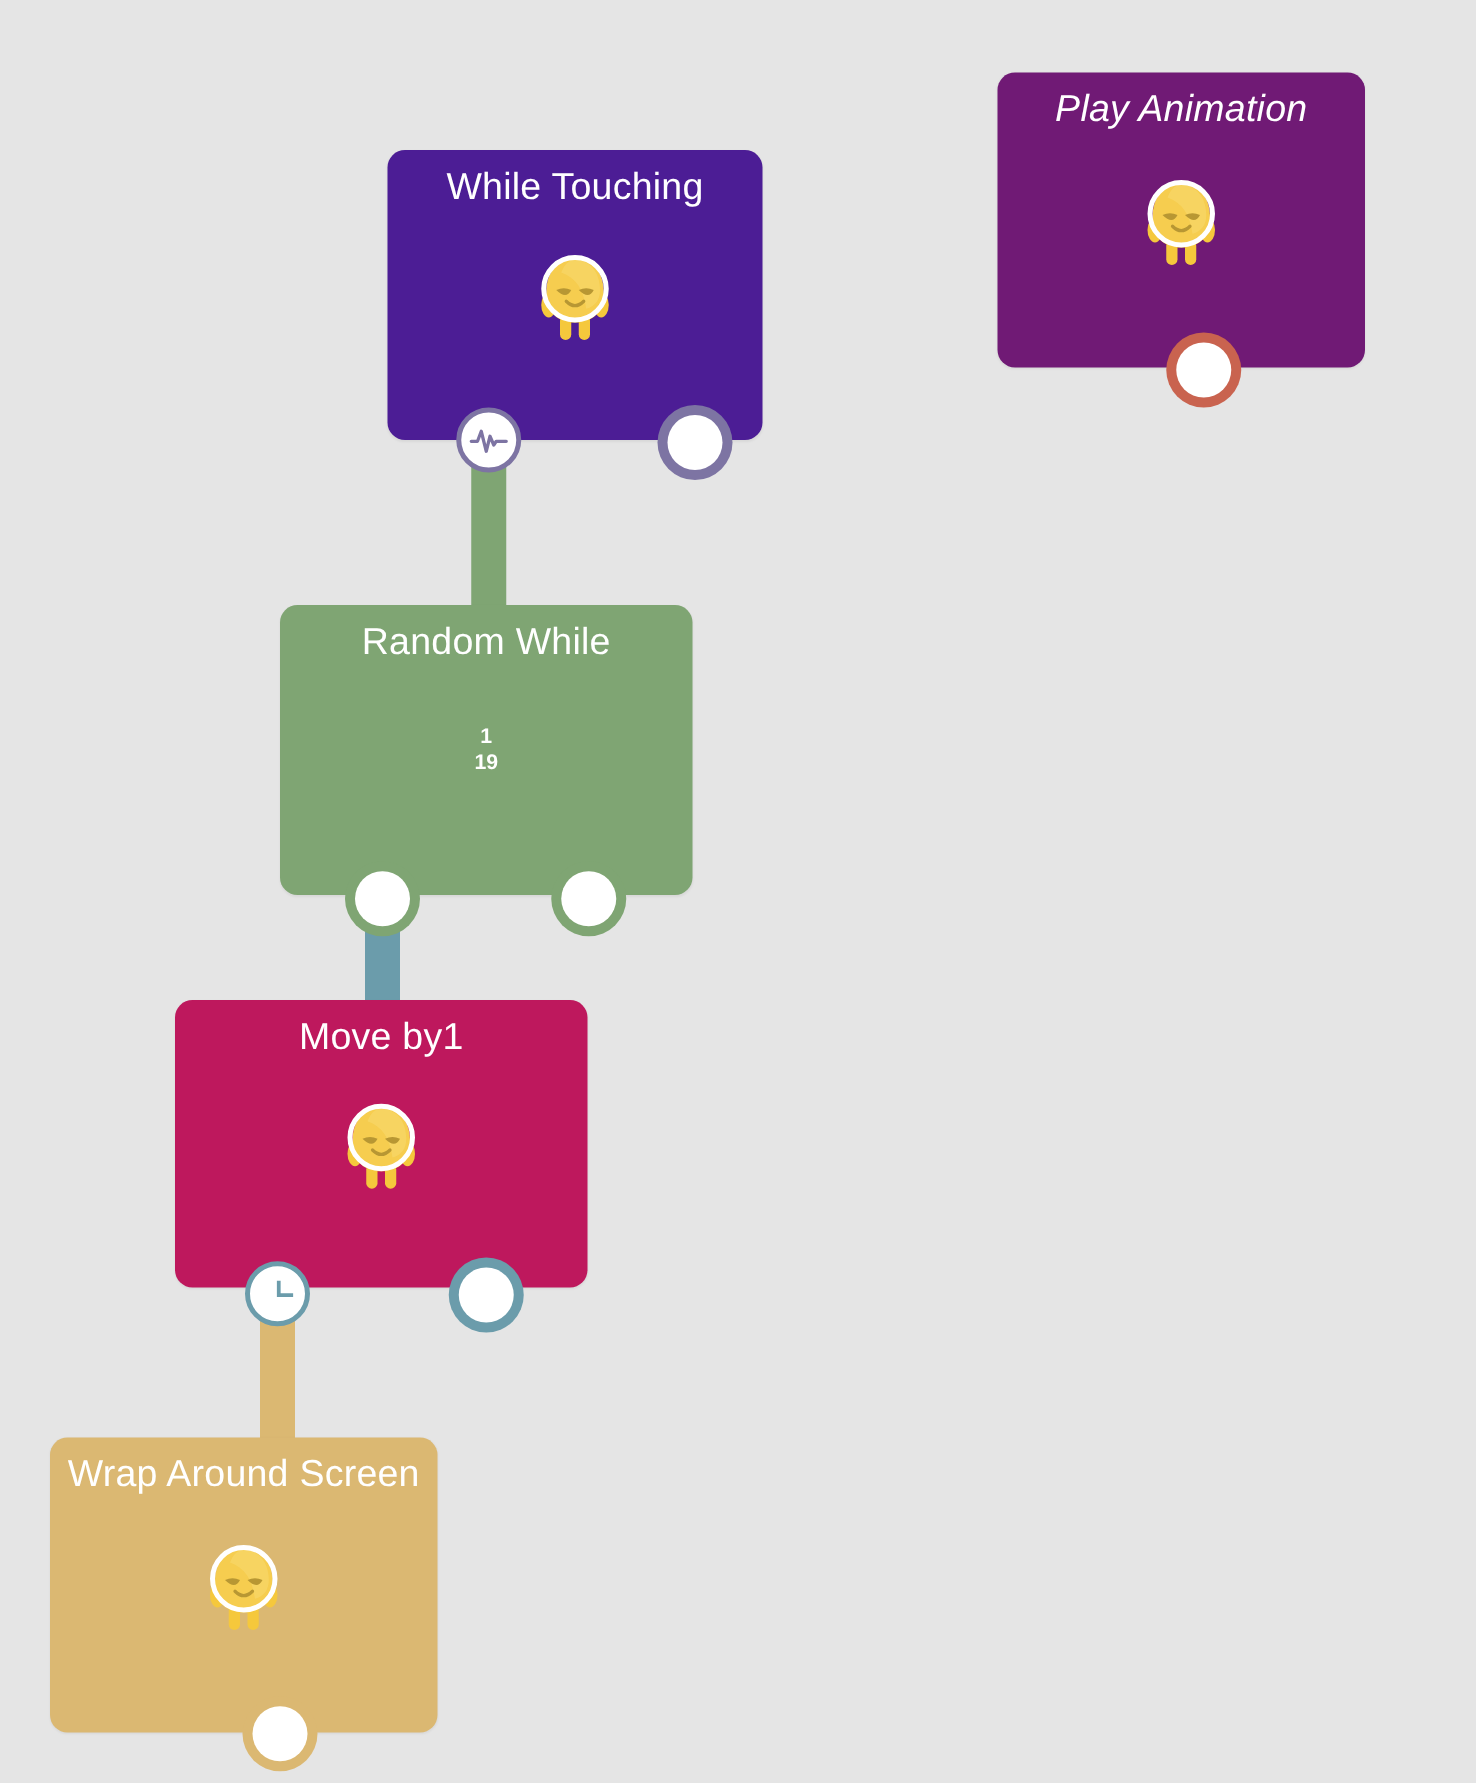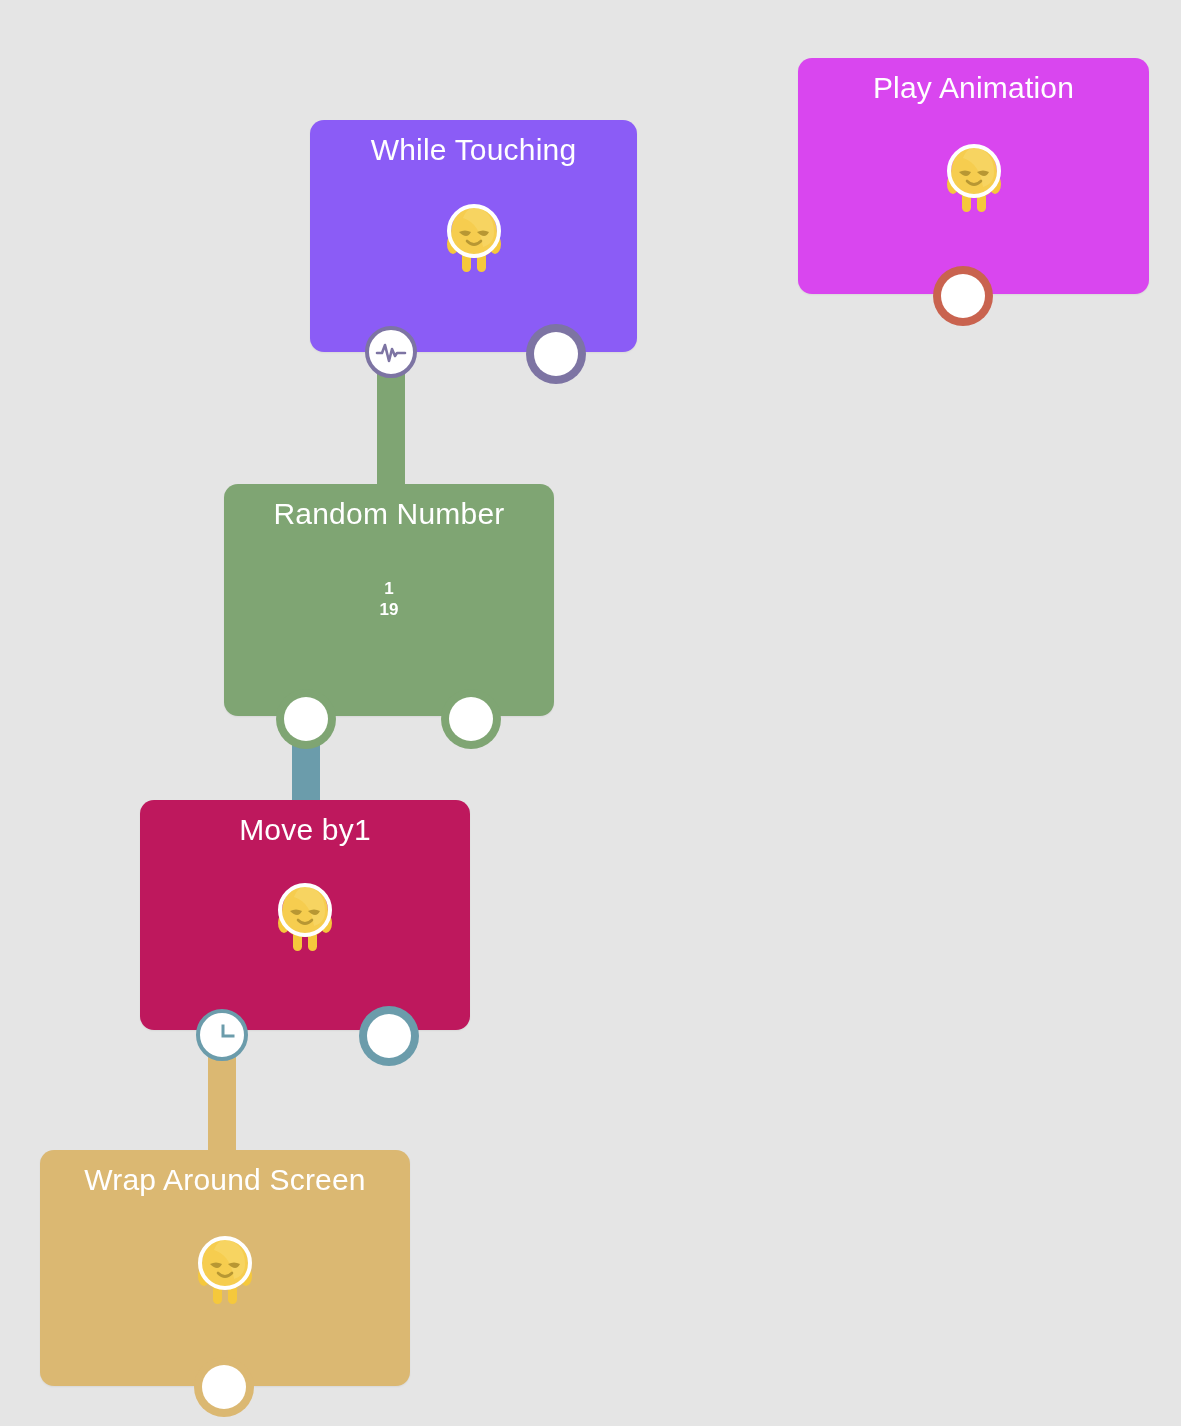--- a/index.html
+++ b/index.html
@@ -101,21 +101,21 @@
   }
   .port svg { display: block; }
 </style>
 </head>
 <body>
 
 <div id="canvas">
     <div class="wire" style="left: 377px; top: 352px; width: 28px; height: 140px; background: rgb(127, 165, 115);"></div>
     <div class="wire" style="left: 292px; top: 716px; width: 28px; height: 92px; background: rgb(107, 156, 171);"></div>
     <div class="wire" style="left: 208px; top: 1032px; width: 28px; height: 126px; background: rgb(219, 184, 114);"></div>
-    <div class="node" style="left: 310px; top: 120px; width: 327px; height: 232px; background: #8b5cf6;">
+    <div class="node" style="left: 310px; top: 120px; width: 300px; height: 232px; background: #4c1d95;">
       <div class="node-title">While Touching</div>
       <div class="node-body">
         <div class="sprite">
           <svg width="66" height="80" viewBox="0 0 66 80">
             <ellipse cx="12" cy="48" rx="6" ry="10" fill="#f5c83c"></ellipse>
             <ellipse cx="54" cy="48" rx="6" ry="10" fill="#f5c83c"></ellipse>
             <rect x="21" y="56" width="9" height="20" rx="4.5" fill="#f5c83c"></rect>
             <rect x="36" y="56" width="9" height="20" rx="4.5" fill="#f5c83c"></rect>
             <path d="M33 10 C47 10 56 22 56 38 C56 54 47 62 33 62 C19 62 10 54 10 38 C10 22 19 10 33 10 Z" fill="#f5c83c"></path>
             <path d="M33 12 C45 12 53 22 53 36 C53 44 49 49 42 51 C40 36 34 26 22 22 C25 15 28 12 33 12 Z" fill="#f7d45a" opacity="0.65"></path>
@@ -131,21 +131,21 @@
     <div class="port ringed" style="left: 365px; top: 326px; border-color: rgb(125, 116, 163);">
       <span>
         <svg width="34" height="34" viewBox="0 0 34 34">
           <path d="M3 18 h5 l3 -8 l4 16 l3 -12 l3 7 l2 -3 h8" fill="none" stroke="#7d74a3" stroke-width="2.6" stroke-linecap="round" stroke-linejoin="round"></path>
         </svg>
       </span>
     </div>
     <div class="port" style="left: 534px; top: 332px; box-shadow: rgb(125, 116, 163) 0px 0px 0px 8px;">
       <span></span>
     </div>
-    <div class="node" style="left: 798px; top: 58px; width: 351px; height: 236px; background: #d946ef;">
+    <div class="node" style="left: 798px; top: 58px; width: 294px; height: 236px; background: #701a75; font-style: italic;">
       <div class="node-title">Play Animation</div>
       <div class="node-body">
         <div class="sprite">
           <svg width="66" height="80" viewBox="0 0 66 80">
             <ellipse cx="12" cy="48" rx="6" ry="10" fill="#f5c83c"></ellipse>
             <ellipse cx="54" cy="48" rx="6" ry="10" fill="#f5c83c"></ellipse>
             <rect x="21" y="56" width="9" height="20" rx="4.5" fill="#f5c83c"></rect>
             <rect x="36" y="56" width="9" height="20" rx="4.5" fill="#f5c83c"></rect>
             <path d="M33 10 C47 10 56 22 56 38 C56 54 47 62 33 62 C19 62 10 54 10 38 C10 22 19 10 33 10 Z" fill="#f5c83c"></path>
             <path d="M33 12 C45 12 53 22 53 36 C53 44 49 49 42 51 C40 36 34 26 22 22 C25 15 28 12 33 12 Z" fill="#f7d45a" opacity="0.65"></path>
@@ -155,21 +155,21 @@
             <circle cx="33" cy="35" r="25" fill="none" stroke="#ffffff" stroke-width="4"></circle>
             <circle cx="33" cy="35" r="25" fill="#ffffff" opacity="0.10"></circle>
           </svg>
         </div>
       </div>
     </div>
     <div class="port" style="left: 941px; top: 274px; box-shadow: rgb(201, 99, 79) 0px 0px 0px 8px;">
       <span></span>
     </div>
     <div class="node" style="left: 224px; top: 484px; width: 330px; height: 232px; background: rgb(127, 165, 115);">
-      <div class="node-title">Random Number</div>
+      <div class="node-title">Random While</div>
       <div class="value-stack" style="top: 94px;">
         <div>1</div>
         <div>19</div>
       </div>
       <div class="node-body"></div>
     </div>
     <div class="port" style="left: 284px; top: 697px; box-shadow: rgb(127, 165, 115) 0px 0px 0px 8px;">
       <span></span>
     </div>
     <div class="port" style="left: 449px; top: 697px; box-shadow: rgb(127, 165, 115) 0px 0px 0px 8px;">
@@ -198,21 +198,21 @@
     <div class="port ringed" style="left: 196px; top: 1009px; border-color: rgb(107, 156, 171);">
       <span>
         <svg width="32" height="32" viewBox="0 0 32 32">
           <path d="M17 7 v10 h10" fill="none" stroke="#6b9cab" stroke-width="3" stroke-linecap="square" stroke-linejoin="miter"></path>
         </svg>
       </span>
     </div>
     <div class="port" style="left: 367px; top: 1014px; box-shadow: rgb(107, 156, 171) 0px 0px 0px 8px;">
       <span></span>
     </div>
-    <div class="node" style="left: 40px; top: 1150px; width: 370px; height: 236px; background: rgb(219, 184, 114);">
+    <div class="node" style="left: 40px; top: 1150px; width: 310px; height: 236px; background: rgb(219, 184, 114);">
       <div class="node-title">Wrap Around Screen</div>
       <div class="node-body">
         <div class="sprite">
           <svg width="66" height="80" viewBox="0 0 66 80">
             <ellipse cx="12" cy="48" rx="6" ry="10" fill="#f5c83c"></ellipse>
             <ellipse cx="54" cy="48" rx="6" ry="10" fill="#f5c83c"></ellipse>
             <rect x="21" y="56" width="9" height="20" rx="4.5" fill="#f5c83c"></rect>
             <rect x="36" y="56" width="9" height="20" rx="4.5" fill="#f5c83c"></rect>
             <path d="M33 10 C47 10 56 22 56 38 C56 54 47 62 33 62 C19 62 10 54 10 38 C10 22 19 10 33 10 Z" fill="#f5c83c"></path>
             <path d="M33 12 C45 12 53 22 53 36 C53 44 49 49 42 51 C40 36 34 26 22 22 C25 15 28 12 33 12 Z" fill="#f7d45a" opacity="0.65"></path>

